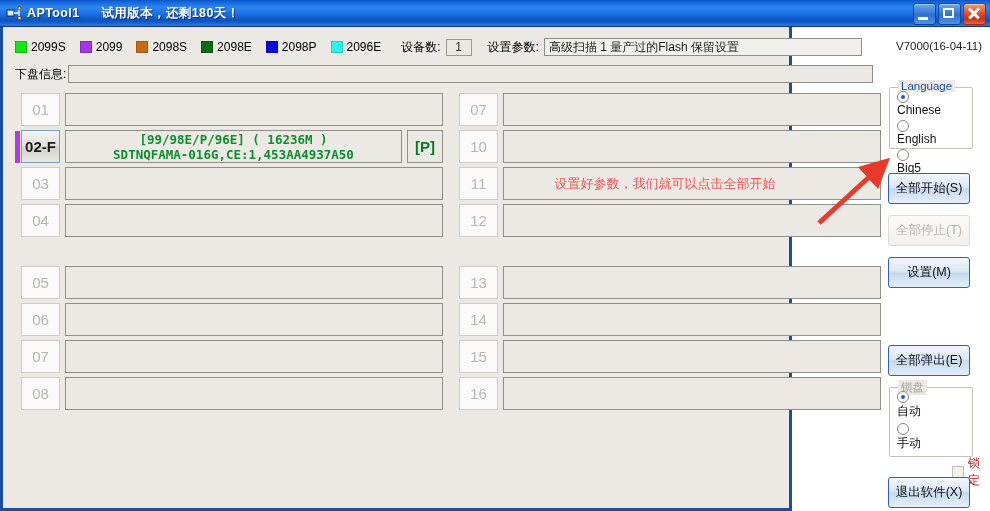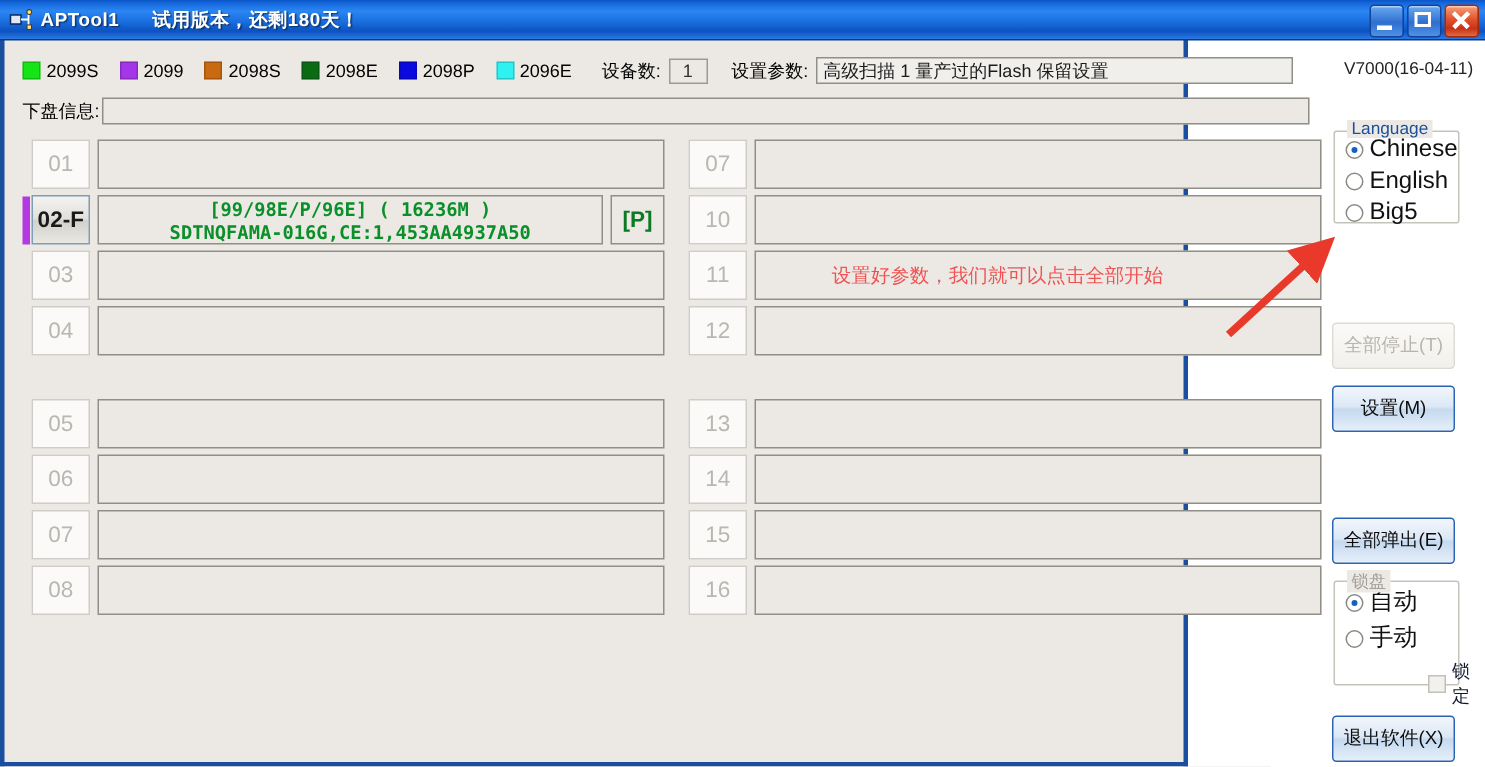--- a/index.html
+++ b/index.html
@@ -130,29 +130,29 @@
   .panel{position:absolute;left:884px;top:60px;width:96px;height:420px;}
   .gbox{
     position:absolute;box-sizing:border-box;
     border:1px solid #c6c3bd;border-radius:2px;
   }
   .gtitle{
     position:absolute;top:-8px;left:8px;background:#ece9e4;padding:0 3px;
     font-size:11.5px;color:#1c4f9c;
   }
   .gtitle.dim{color:#a3a099;}
-  .radio{display:flex;align-items:center;margin:3px 0 0 7px;font-size:16px;color:#111;}
+  .radio{display:flex;align-items:flex-start;margin:3px 0 0 7px;font-size:12px;color:#111;flex-direction:column;}
   .radio .dot{
     width:12px;height:12px;border-radius:50%;box-sizing:border-box;
     border:1px solid #8a8a82;background:#fff;margin-right:4px;position:relative;flex:0 0 auto;
   }
   .radio .dot.sel::after{
     content:"";position:absolute;left:3px;top:3px;width:4px;height:4px;border-radius:50%;background:#1a5fbf;
   }
-  .chk{display:flex;align-items:center;margin:3px 0 0 18px;font-size:12px;color:#0f172a;padding-left:44px;}
+  .chk{display:flex;align-items:center;margin:3px 0 0 18px;font-size:12px;color:#b91c1c;padding-left:44px;}
   .chk .box{
     width:12px;height:12px;box-sizing:border-box;border:1px solid #c3c0b9;background:#f3f1ee;
     margin-right:4px;flex:0 0 auto;
   }
   .btn{
     position:absolute;left:1px;width:82px;height:31px;box-sizing:border-box;
     border:1px solid #2a63b4;border-radius:3px;
     background:linear-gradient(180deg,#f2f6fb 0%,#dce8f6 45%,#c5d9ef 52%,#e6eff9 100%);
     display:flex;align-items:center;justify-content:center;
     font-size:12.5px;color:#0c0c0c;
@@ -341,20 +341,21 @@
         <div class="radio">
           <span class="dot"></span>
           <span>English</span>
         </div>
         <div class="radio">
           <span class="dot"></span>
           <span>Big5</span>
         </div>
       </div>
 
+      <div class="btn" style="top:86px;">全部开始(S)</div>
       <div class="btn disabled" style="top:128px;">全部停止(T)</div>
       <div class="btn" style="top:170px;">设置(M)</div>
       <div class="btn" style="top:258px;">全部弹出(E)</div>
 
       <div class="gbox" style="left:2px;top:300px;width:84px;height:70px;">
         <span class="gtitle dim">锁盘</span>
         <div class="radio">
           <span class="dot sel"></span>
           <span>自动</span>
         </div>

